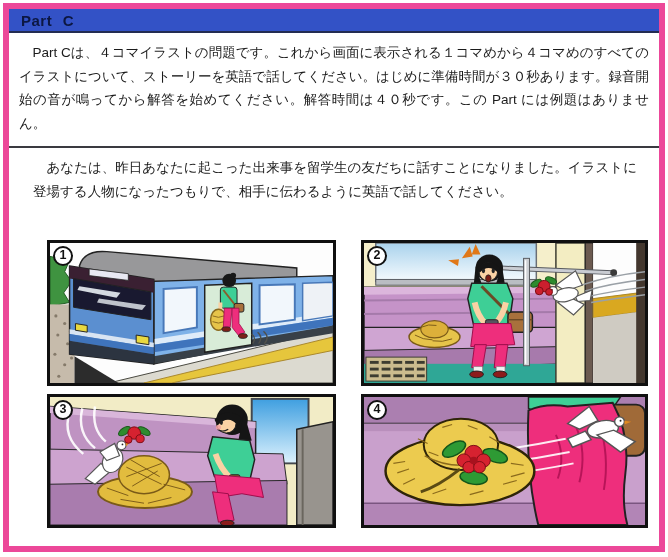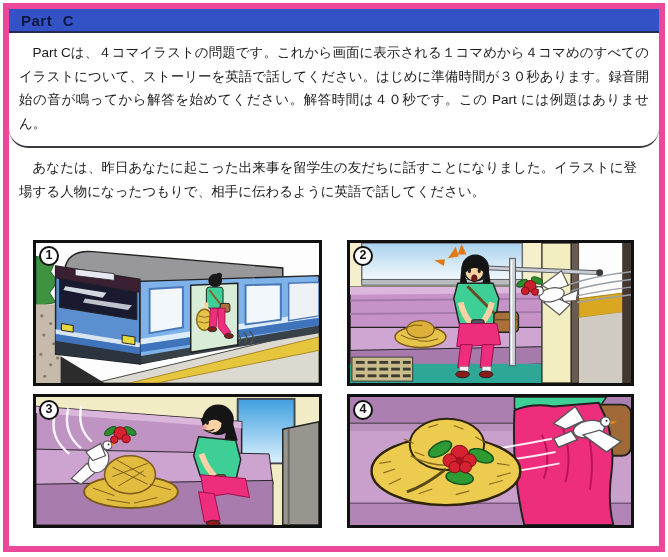--- a/index.html
+++ b/index.html
@@ -11,26 +11,26 @@
   .page{
     position:absolute;left:3px;top:3px;width:662px;height:549px;
     box-sizing:border-box;border:6px solid #ec4899;background:#ffffff;
   }
   .header{
     height:22px;background:#3352c6;border-bottom:2px solid #232c52;
     display:flex;align-items:center;padding-left:12px;
     font-size:15px;font-weight:bold;color:#0c1742;word-spacing:6px;
     letter-spacing:0.5px;
   }
-  .section{font-size:13.5px;line-height:23.5px;color:#1b1b1b;border-radius:19px;}
+  .section{font-size:13.5px;line-height:23.5px;color:#1b1b1b;}
   .section-1{
     border-bottom:2px solid #3a3a40;
     padding:8px 10px 11px 10px;
   }
-  .section-2{padding:8px 22px 0 10px;}
+  .section-2{padding:8px 22px 0 10px;margin-left:14px;}
   .para{margin:0;text-align:justify;}
   .time-note{margin:0;}
   .panels{
     margin:37px 0 0 14px;
     display:grid;
     grid-template-columns:289px 287px;
     column-gap:25px;
     row-gap:8px;
   }
   .panel{

